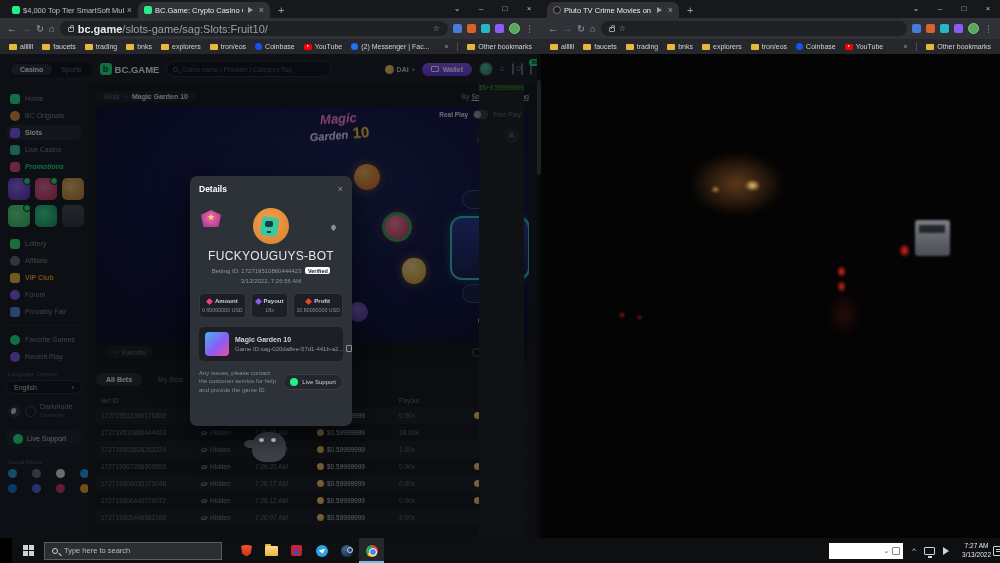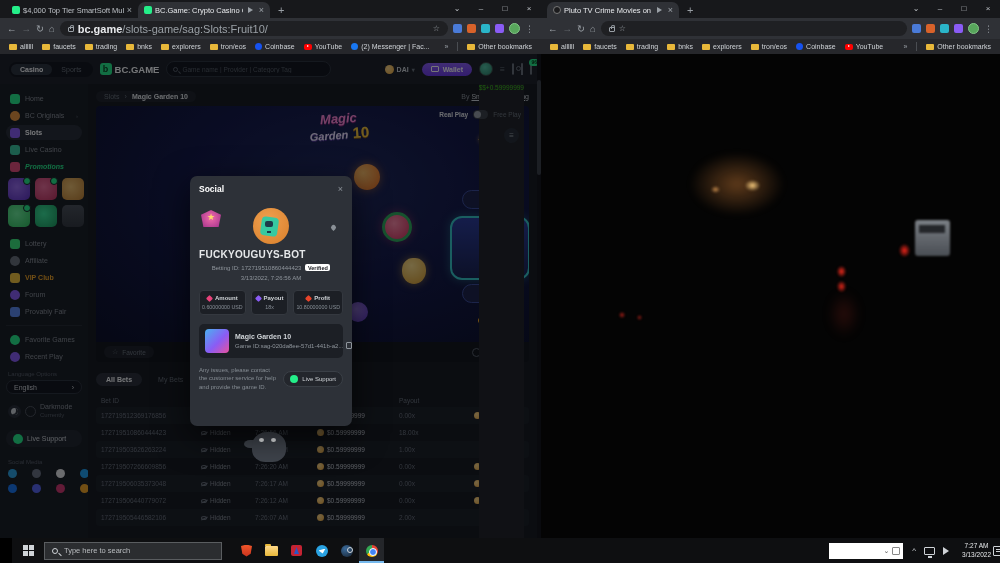--- a/index.html
+++ b/index.html
@@ -184,21 +184,21 @@
   .mHead{display:flex;justify-content:space-between;align-items:center;color:#fff;font-size:8.5px;font-weight:bold}
   .mClose{color:#8a9097;font-size:9px;font-weight:normal}
   .mCard{position:relative;margin-top:6px}
   .mBadge{position:absolute;left:2px;top:2px;width:20px;height:17px;background:radial-gradient(circle at 50% 45%,#f06daa,#a02f8b);clip-path:polygon(50% 0,100% 28%,88% 100%,12% 100%,0 28%);}
   .mBadge:after{content:"★";position:absolute;left:0;right:0;top:2px;text-align:center;font-size:9px;color:#ffd86a}
   .mPin{position:absolute;right:4px;top:16px;width:9px;height:9px}
   .mPin:before{content:"";position:absolute;left:1px;top:1px;width:5px;height:5px;background:#8a9097;border-radius:50% 50% 50% 0;transform:rotate(-45deg)}
   .mAvatar{width:36px;height:36px;border-radius:50%;margin:14px auto 5px;background:radial-gradient(circle at 42% 35%,#f0a050,#d87f2a);position:relative;overflow:hidden}
   .mAvatar:before{content:"";position:absolute;left:8px;top:9px;width:17px;height:19px;background:#37c9a0;border-radius:4px;transform:rotate(8deg)}
   .mAvatar:after{content:"";position:absolute;left:12px;top:13px;width:8px;height:6px;background:#1d3a4a;border-radius:2px;box-shadow:0 8px 0 -2px #1d3a4a}
-  .mName{color:#e6e8ea;font-weight:bold;font-size:10px;letter-spacing:.3px}
+  .mName{text-align:center;color:#e6e8ea;font-weight:normal;font-size:12px;letter-spacing:.3px}
   .mIdRow{display:flex;justify-content:center;gap:4px;align-items:center;margin-top:4px;font-size:6px;color:#8f959c}
   .mVer{background:#fff;color:#15171c;font-weight:bold;font-size:5.5px;border-radius:2px;padding:.5px 2.5px}
   .mDate{text-align:center;font-size:6px;color:#8f959c;margin-top:4px}
   .mStats{display:flex;gap:5px;margin-top:9px}
   .mStat{flex:1;background:#1c1f25;border:1px solid #34383f;border-radius:4px;padding:4px 2px;text-align:center}
   .mStat .lab{display:flex;justify-content:center;gap:3px;align-items:center;font-size:6px;color:#cfd3d7;font-weight:bold}
   .sdot{width:5px;height:5px;border-radius:1px;transform:rotate(45deg);flex:none}
   .mStat .val{font-size:5.3px;color:#878e96;margin-top:3px;white-space:nowrap}
   .mGame{display:flex;gap:6px;align-items:center;background:#1c1f25;border-radius:5px;padding:5px 6px;margin-top:9px}
   .mThumb{width:24px;height:24px;border-radius:4px;flex:none;background:linear-gradient(135deg,#4ab1f0,#8a5cf5 55%,#e8519e)}
@@ -724,21 +724,21 @@
         </div>
 
       <div class="overlay"></div>
       <div class="mascot">
         <span class="mfin"></span>
           <span class="mbody"></span>
       </div>
 
       <div class="modal">
         <div class="mHead">
-          <span>Social</span>
+          <span>Details</span>
           <span class="mClose">×</span>
         </div>
         <div class="mCard">
           <span class="mBadge"></span>
           <span class="mPin"></span>
           <div class="mAvatar"></div>
           <div class="mName">FUCKYOUGUYS-BOT</div>
           <div class="mIdRow">
             <span>Betting ID: 172719510860444423</span>
             <span class="mVer">Verified</span>

